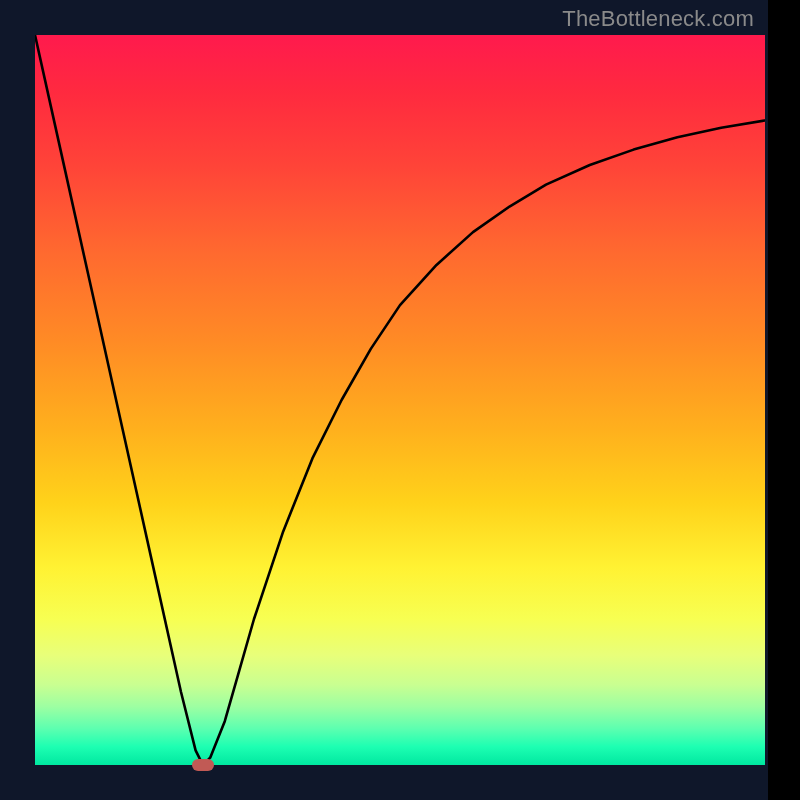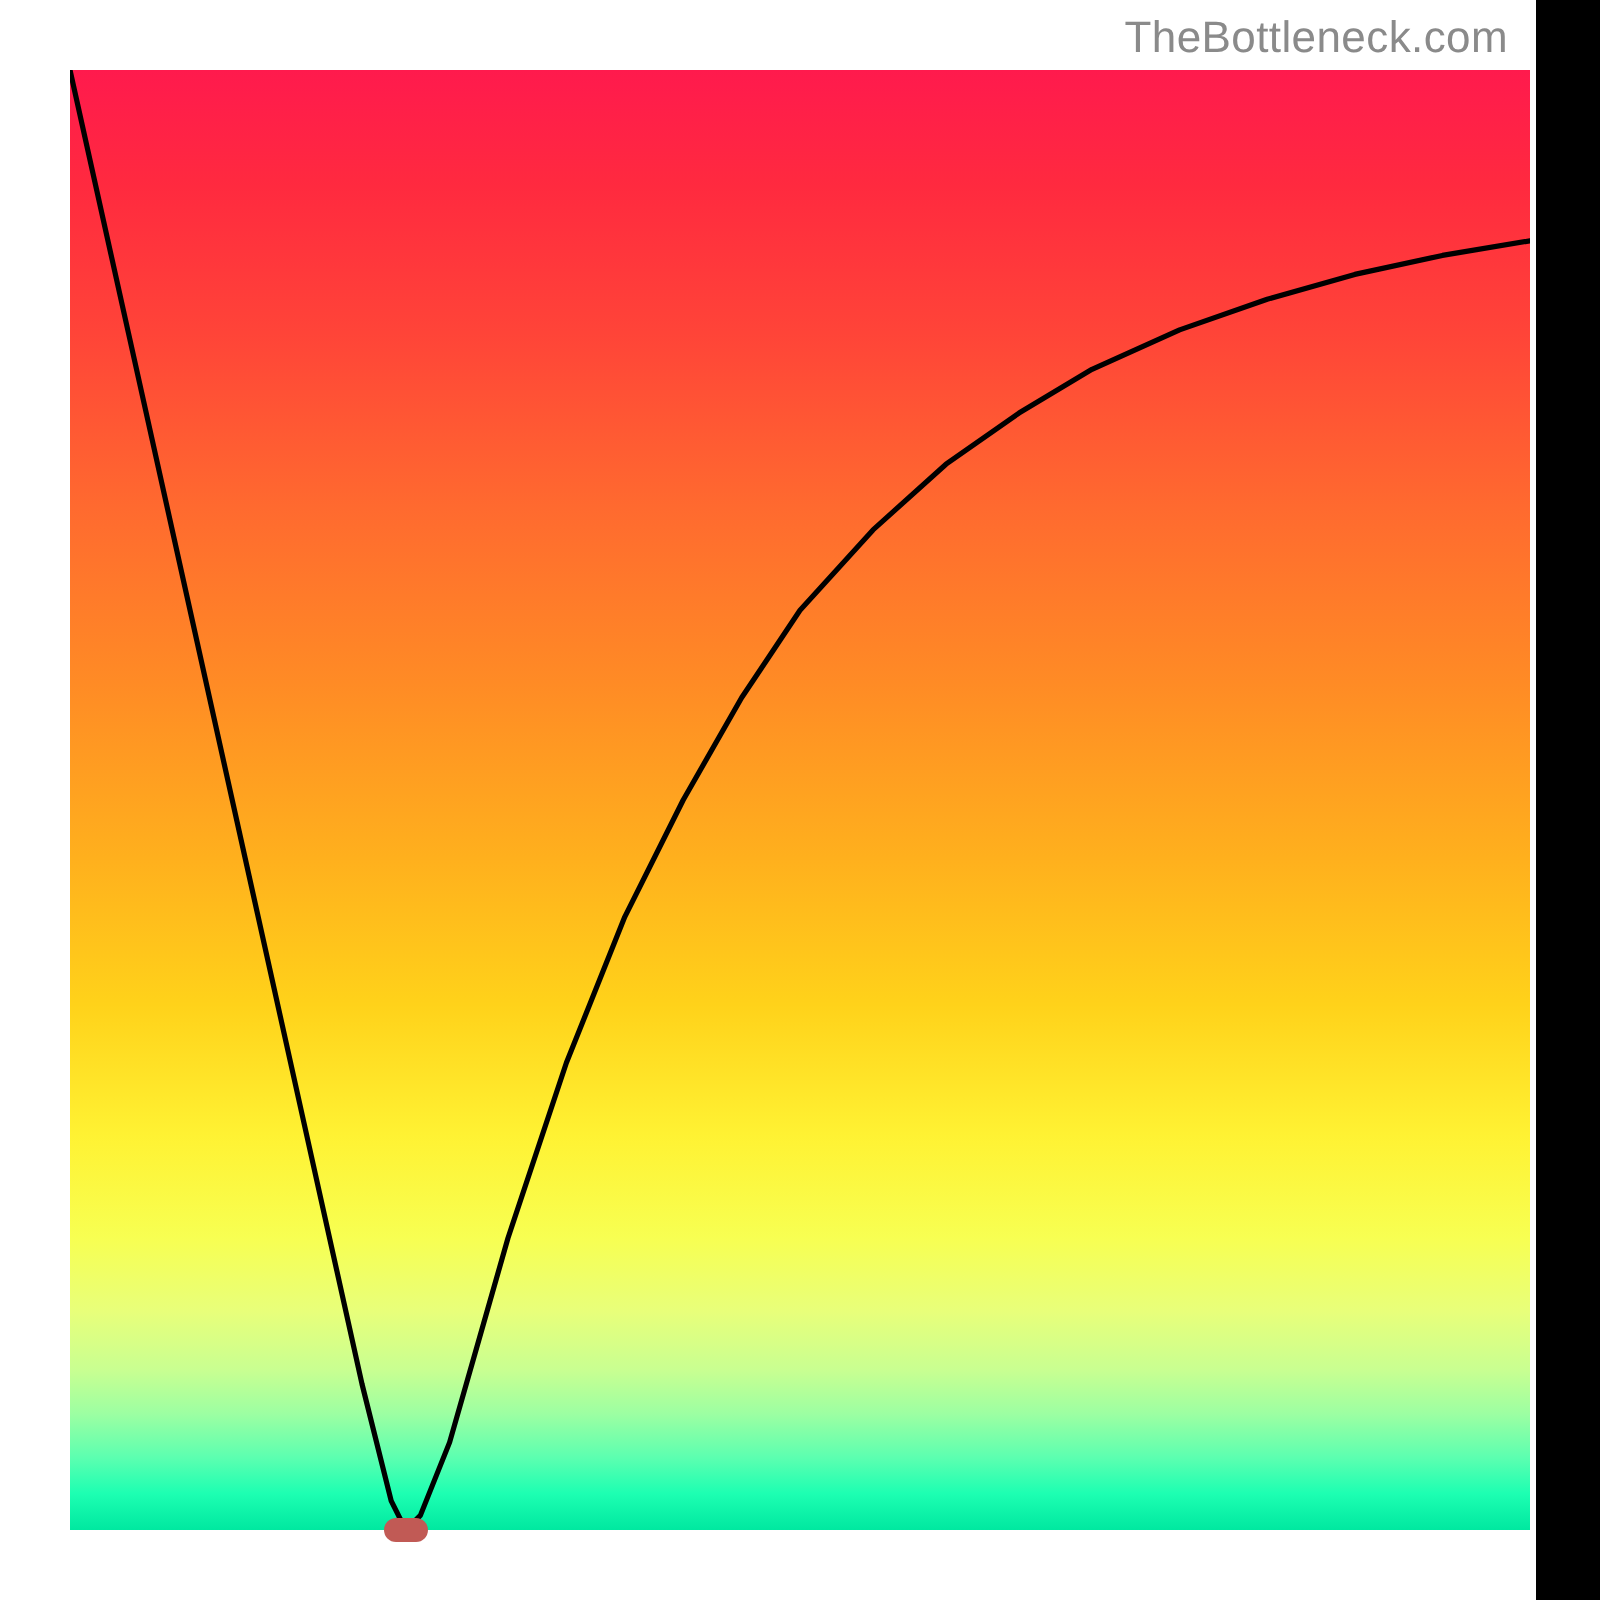--- a/index.html
+++ b/index.html
@@ -1,21 +1,21 @@
 <!DOCTYPE html>
 <html><head>
 <meta charset="utf-8">
 <style>
   * { margin: 0; padding: 0; box-sizing: border-box; }
   html, body { width: 800px; height: 800px; overflow: hidden; background: #000; }
   .stage {
     position: relative;
     width: 768px;
     height: 800px;
-    background: #ffffff;
+    background: #0f172a;
   }
   .plot {
     position: absolute;
     left: 35px;
     top: 35px;
     width: 730px;
     height: 730px;
     background: linear-gradient(to bottom,
       #ff1a4d 0%,
       #ff2a3f 8%,

